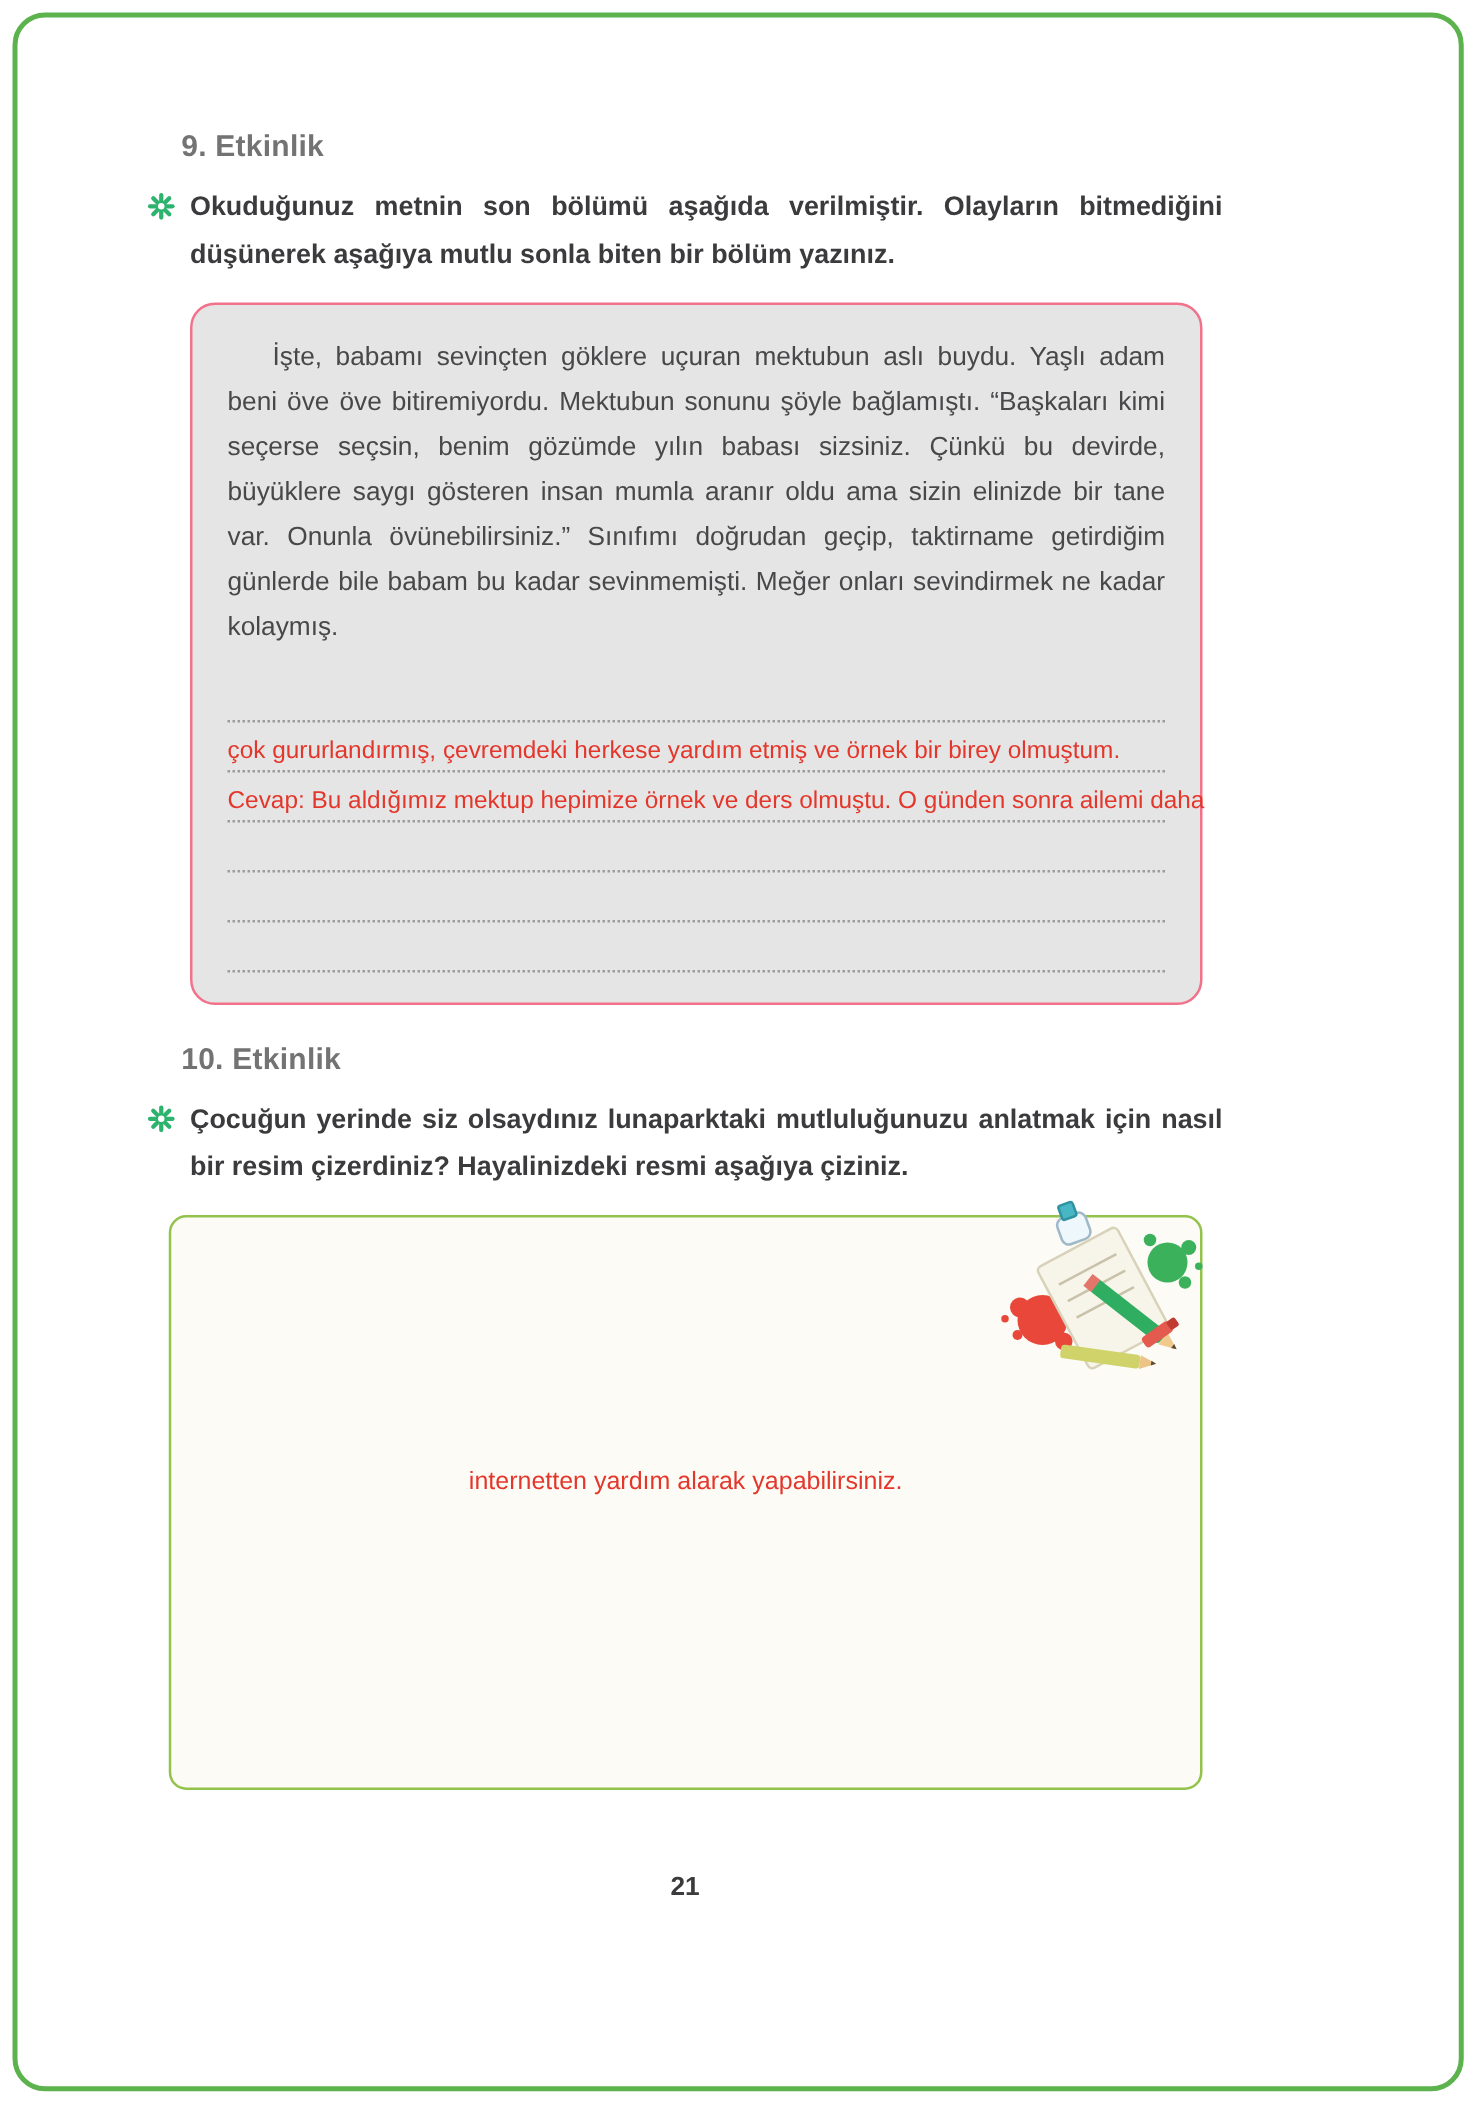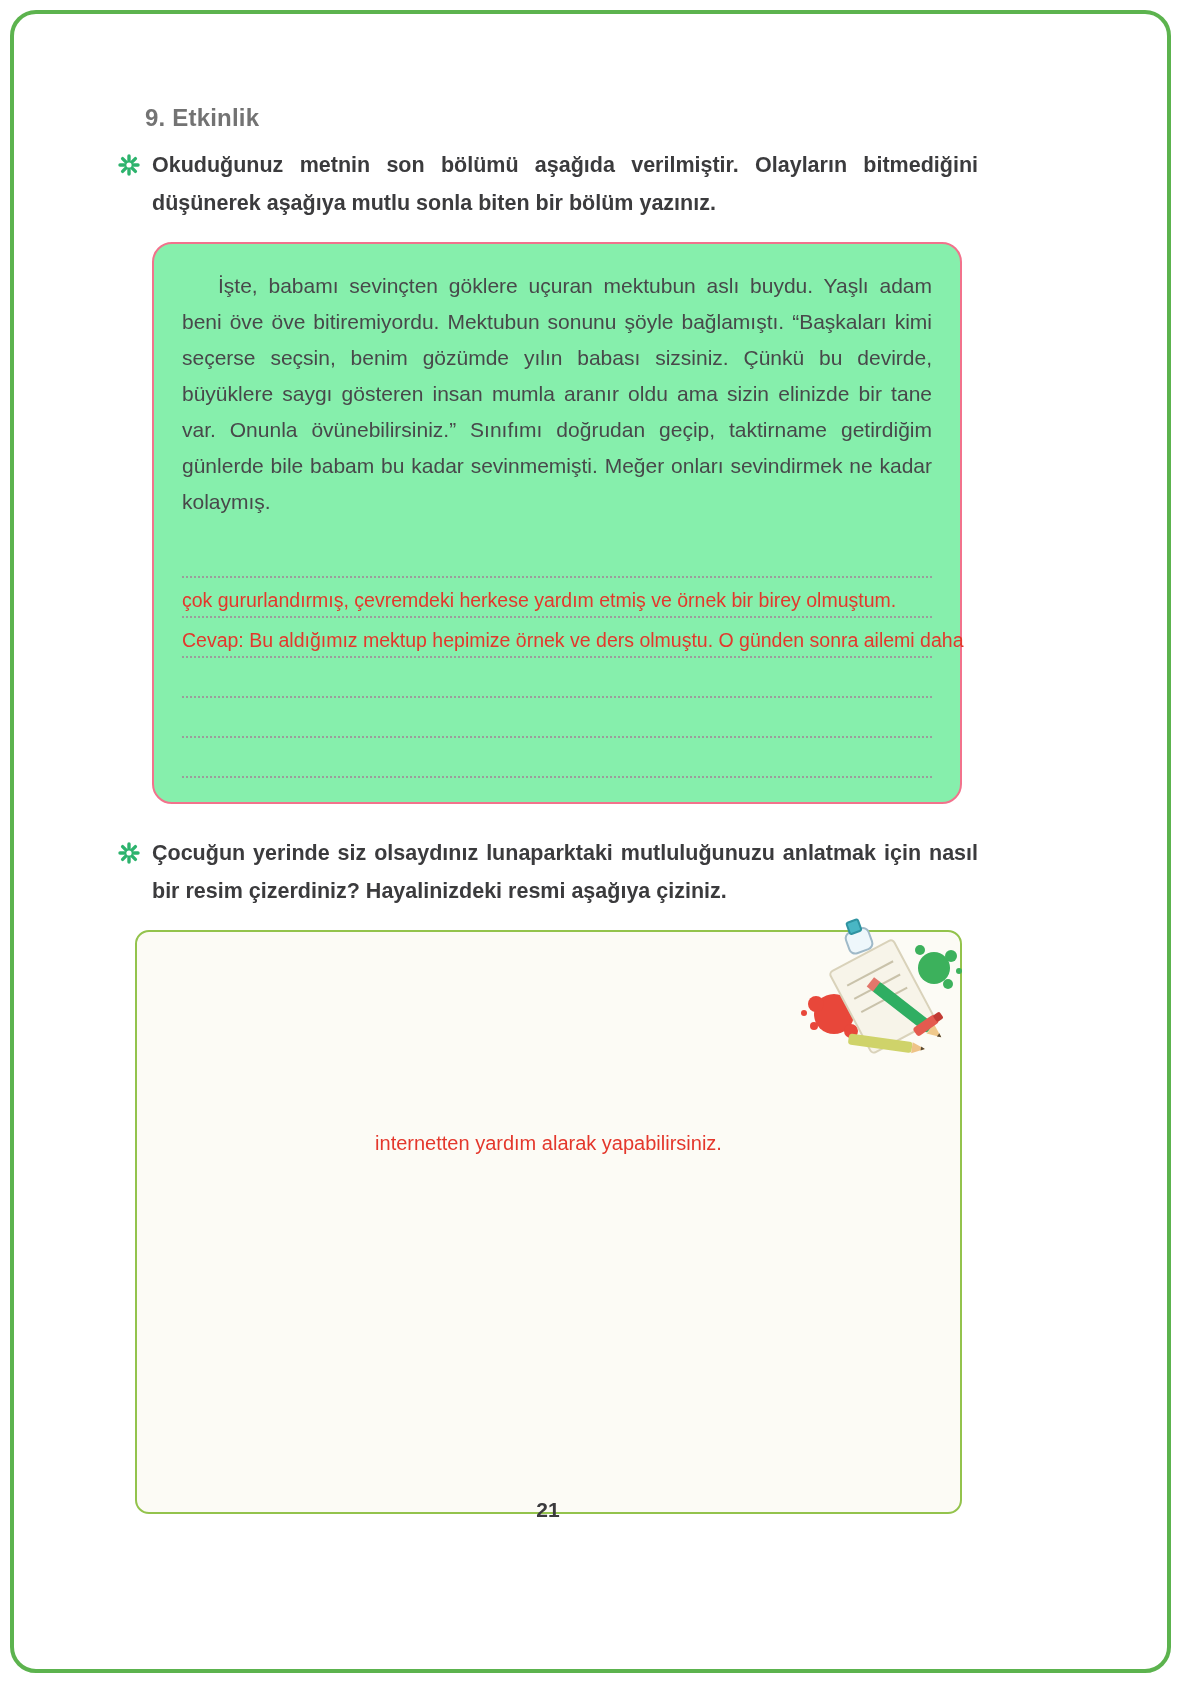--- a/index.html
+++ b/index.html
@@ -38,21 +38,21 @@
     font-size:21.5px; font-weight:bold; color:#3b3b3d;
     line-height:38px; text-align:justify;
   }
 
   .passage-box {
     margin-top:20px; margin-left:34px;
     width:810px;
     border:2.5px solid #f2728c;
     border-radius:20px;
     padding:24px 28px 24px 28px;
-    background:#86efac;
+    background:#e5e5e5;
   }
   .passage {
     font-size:21px; color:#48484a; line-height:36px;
     text-align:justify; text-indent:36px;
   }
 
   .write-lines { margin-top:18px; }
   .write-line {
     height:40px;
     border-bottom:2px dotted #9c9c9c;
@@ -61,21 +61,21 @@
   .answer-text {
     font-size:19.5px; color:#e4372c; line-height:26px;
     white-space:nowrap; padding-bottom:3px;
   }
 
   .activity-10 { margin-top:30px; }
 
   .drawing-box {
     position:relative;
     margin-top:20px; margin-left:17px;
-    width:827px; height:584px;
+    width:827px; height:460px;
     background:#fcfbf5;
     border:2px solid #93c34c;
     border-radius:14px;
   }
   .hint {
     position:absolute; top:200px; left:0; right:0;
     text-align:center;
     font-size:20px; color:#e4372c;
   }
   .illustration {
@@ -127,20 +127,21 @@
             <span class="answer-text">Cevap: Bu aldığımız mektup hepimize örnek ve ders olmuştu. O günden sonra ailemi daha</span>
           </div>
           <div class="write-line"></div>
           <div class="write-line"></div>
           <div class="write-line"></div>
         </div>
       </div>
     </section>
 
     <section class="activity-10">
+      <h2 class="activity-title">10. Etkinlik</h2>
 
       <div class="prompt-row">
         <span class="bullet">
           <svg width="22" height="22" viewBox="0 0 22 22" aria-hidden="true">
             <g stroke="#2db36d" stroke-width="3.4" stroke-linecap="round">
               <line x1="11" y1="2" x2="11" y2="20"></line>
               <line x1="2" y1="11" x2="20" y2="11"></line>
               <line x1="4.6" y1="4.6" x2="17.4" y2="17.4"></line>
               <line x1="17.4" y1="4.6" x2="4.6" y2="17.4"></line>
             </g>

